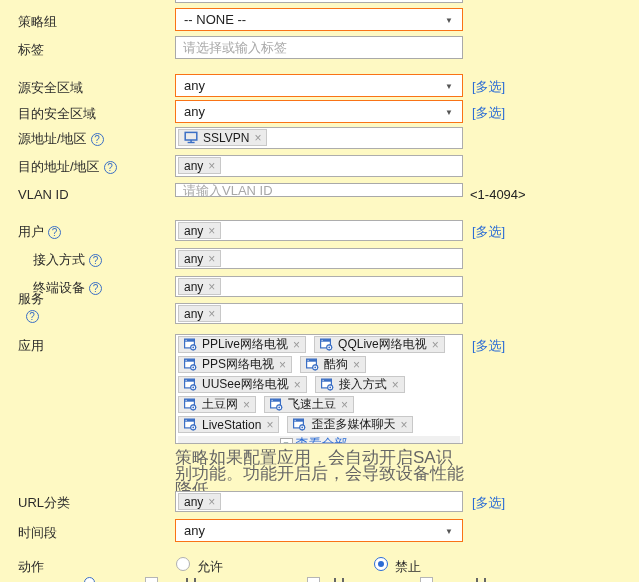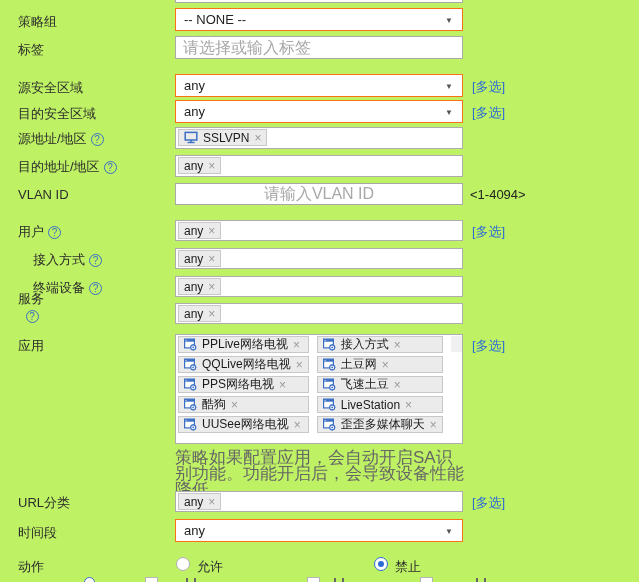--- a/index.html
+++ b/index.html
@@ -1,30 +1,30 @@
 <!DOCTYPE html>
 <html><head>
 <meta charset="utf-8">
 <style>
   * { margin:0; padding:0; box-sizing:border-box; }
   html,body { background:#fff; }
   body { font-family:"Liberation Sans","DejaVu Sans",sans-serif; }
-  .page { position:relative; width:639px; height:582px; background:#bef264; overflow:hidden; }
+  .page { position:relative; width:639px; height:582px; background:#fef9c3; overflow:hidden; }
 
   .lbl { position:absolute; left:18px; font-size:13px; color:#2b2b2b; white-space:nowrap; display:flex; align-items:center; gap:2px; }
   .lbl.indent { left:33px; }
   .help { display:inline-flex; width:13px; height:13px; border:1px solid #3b6fc5; border-radius:50%;
           color:#3b6fc5; font-size:10px; line-height:11px; align-items:center; justify-content:center; margin-left:2px; }
 
   .sel { position:absolute; left:175px; width:288px; height:23px; border:1px solid #f97316; background:#fff;
          display:flex; align-items:center; padding:0 22px 0 8px; font-size:13px; color:#222; cursor:default; }
   .sel .arrow { position:absolute; right:9px; top:50%; transform:translateY(-50%); font-size:8px; color:#555; }
 
   .inp { position:absolute; left:175px; width:288px; height:23px; border:1px solid #a9a9a9; background:#fff;
-         padding:0 7px; font-size:16px; color:#222; font-family:"Liberation Sans","DejaVu Sans",sans-serif; }
+         padding:0 7px; font-size:13px; color:#222; font-family:"Liberation Sans","DejaVu Sans",sans-serif; }
   .inp::placeholder { color:#a8a8a8; opacity:1; }
 
   .tagbox { position:absolute; left:175px; width:288px; border:1px solid #adadad; background:#fff;
             padding:1px 2px; display:flex; flex-wrap:wrap; gap:3px 6px; align-content:flex-start; overflow:hidden; }
   .tag { display:inline-flex; align-items:center; gap:5px; background:#ebebeb; border:1px solid #c8c8c8;
          height:17px; padding:0 5px; font-size:12px; color:#1a1a1a; white-space:nowrap; }
   .tag .x { color:#999; font-size:12px; cursor:pointer; }
   .tag svg { flex:0 0 auto; }
 
   .multi { position:absolute; left:472px; font-size:13px; color:#2b6cd5; text-decoration:none; }
@@ -108,21 +108,21 @@
   <div class="tagbox" style="top:155px; height:22px;">
     <span class="tag">
       <span>any</span>
       <span class="x">×</span>
     </span>
   </div>
 
   <div class="lbl" style="top:187px;">
       <span>VLAN ID</span>
     </div>
-  <input class="inp" style="top: 183px; height: 22px; text-align: center;" placeholder="请输入VLAN ID">
+  <input class="inp" style="top: 183px; height: 14px;" placeholder="请输入VLAN ID">
   <div class="hint" style="top:187px;">&lt;1-4094&gt;</div>
 
   <div class="lbl" style="top:223px;">
     <span>用户</span>
     <span class="help">?</span>
   </div>
   <div class="tagbox" style="top:220px; height:21px;">
     <span class="tag">
       <span>any</span>
       <span class="x">×</span>
@@ -159,21 +159,21 @@
   <div class="tagbox" style="top:303px; height:21px;">
     <span class="tag">
       <span>any</span>
       <span class="x">×</span>
     </span>
   </div>
 
   <div class="lbl" style="top:337px;">
       <span>应用</span>
     </div>
-  <div class="tagbox" style="top:334px; height:110px; gap:3px 8px;flex-direction:column;" id="app-tagbox">
+  <div class="tagbox" style="top:334px; height:110px; gap:3px 8px;" id="app-tagbox">
       <span class="tag">
         <svg width="13" height="13" viewBox="0 0 13 13">
           <rect x="0.6" y="1.1" width="9.8" height="8.8" fill="#fff" stroke="#3b6fc5" stroke-width="1.2"></rect>
           <rect x="0.6" y="1.1" width="9.8" height="2.6" fill="#3b6fc5"></rect>
           <rect x="1.6" y="1.9" width="1" height="1" fill="#fff"></rect>
           <circle cx="9.2" cy="9.4" r="2.5" fill="#fff" stroke="#3b6fc5" stroke-width="1.1"></circle>
           <circle cx="9.2" cy="9.4" r="0.9" fill="#3b6fc5"></circle>
           <path d="M9.2 6.3v1M9.2 11.5v1M6.1 9.4h1M11.3 9.4h1" stroke="#3b6fc5" stroke-width="1"></path>
         </svg>
         <span>PPLive网络电视</span>

